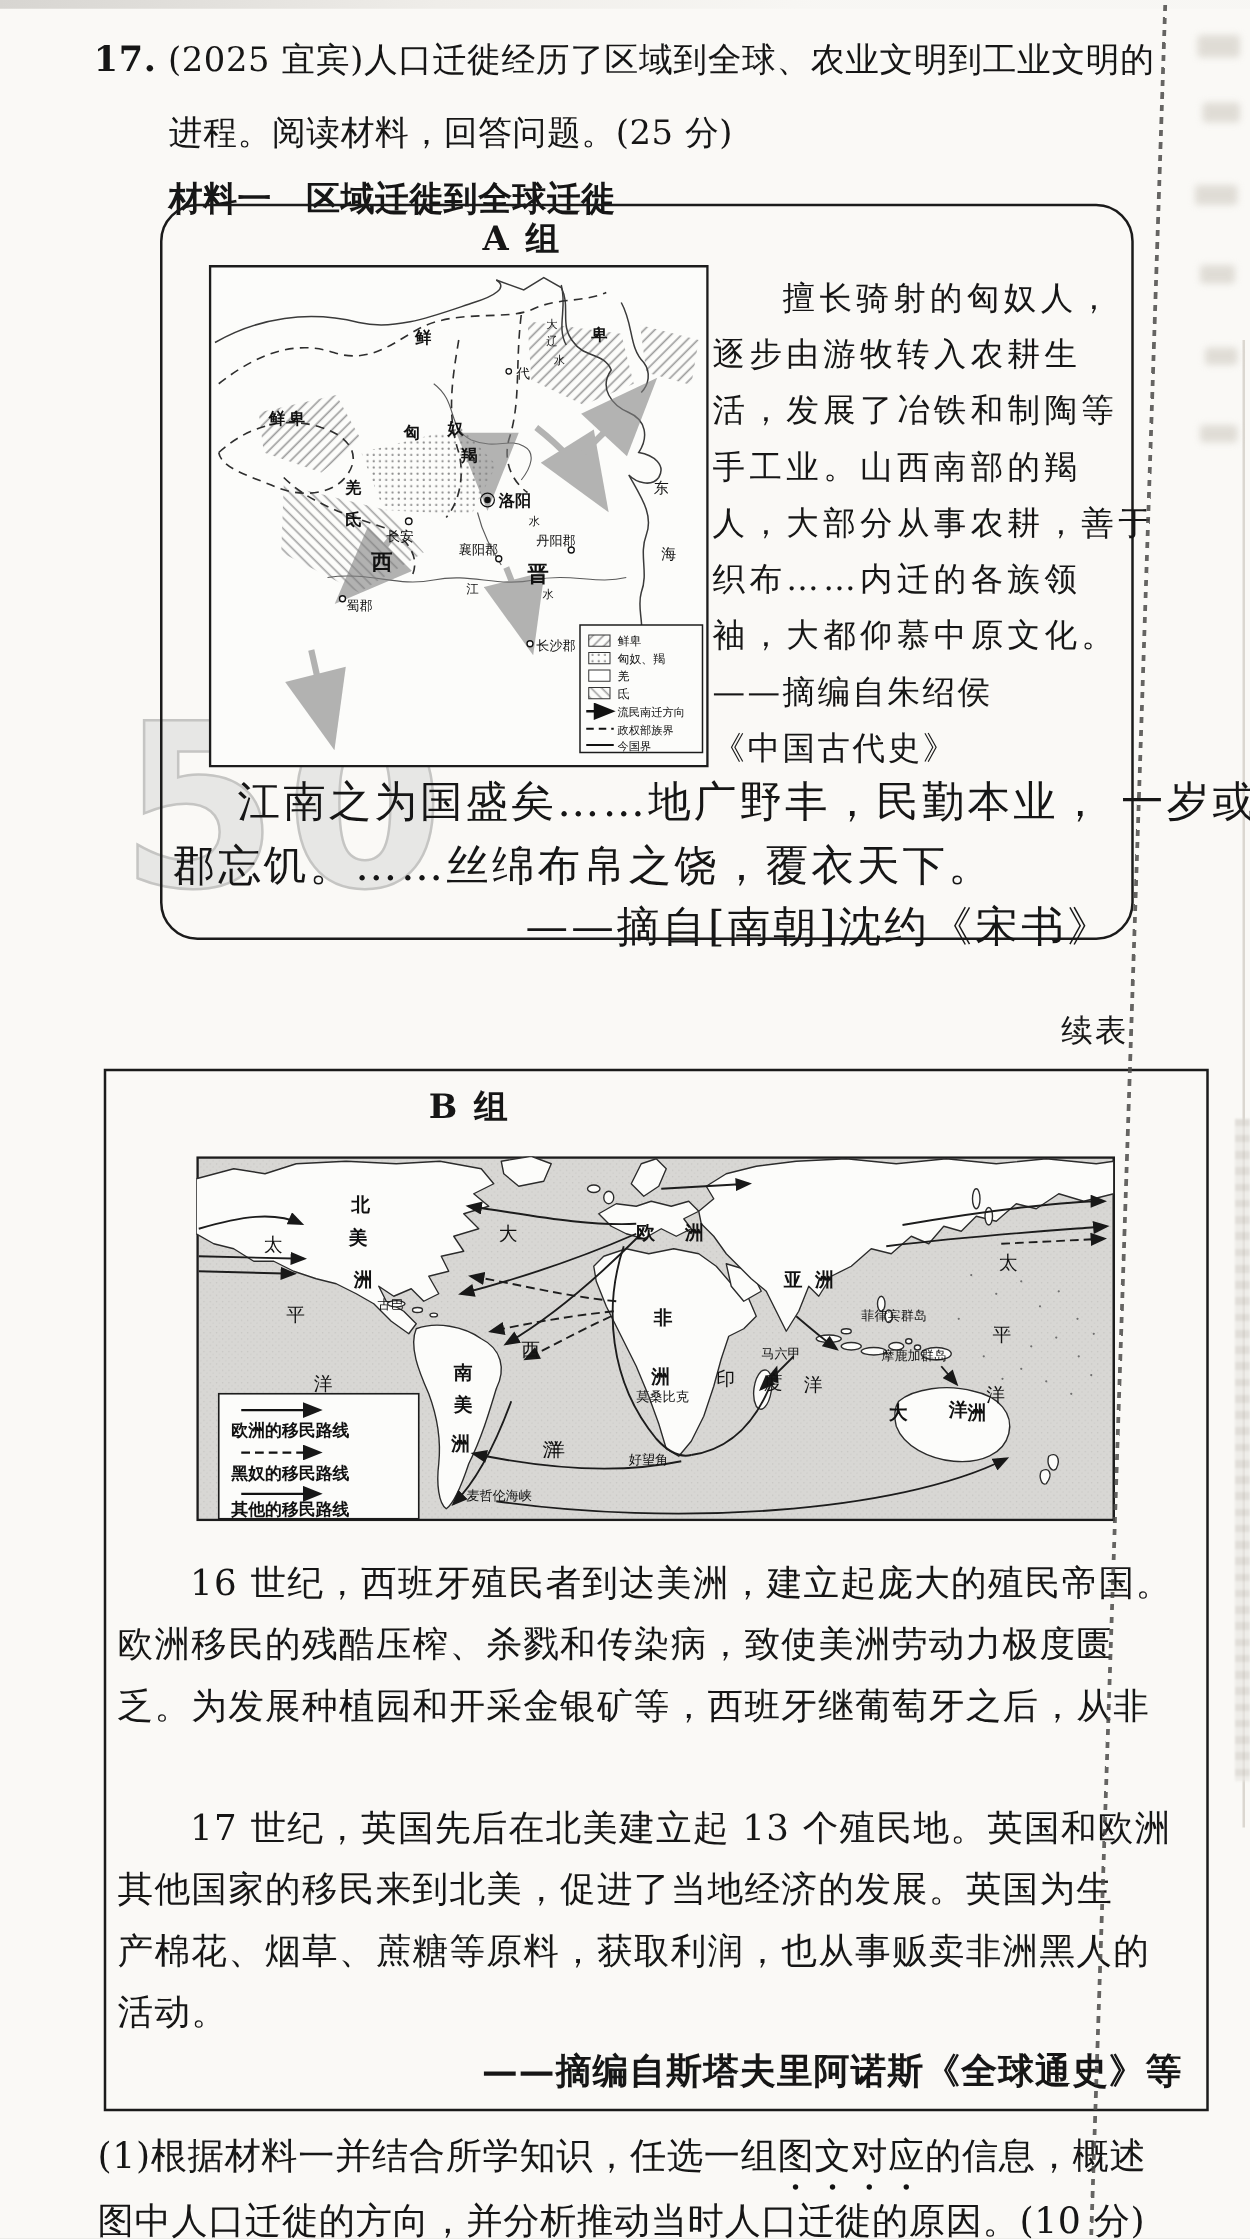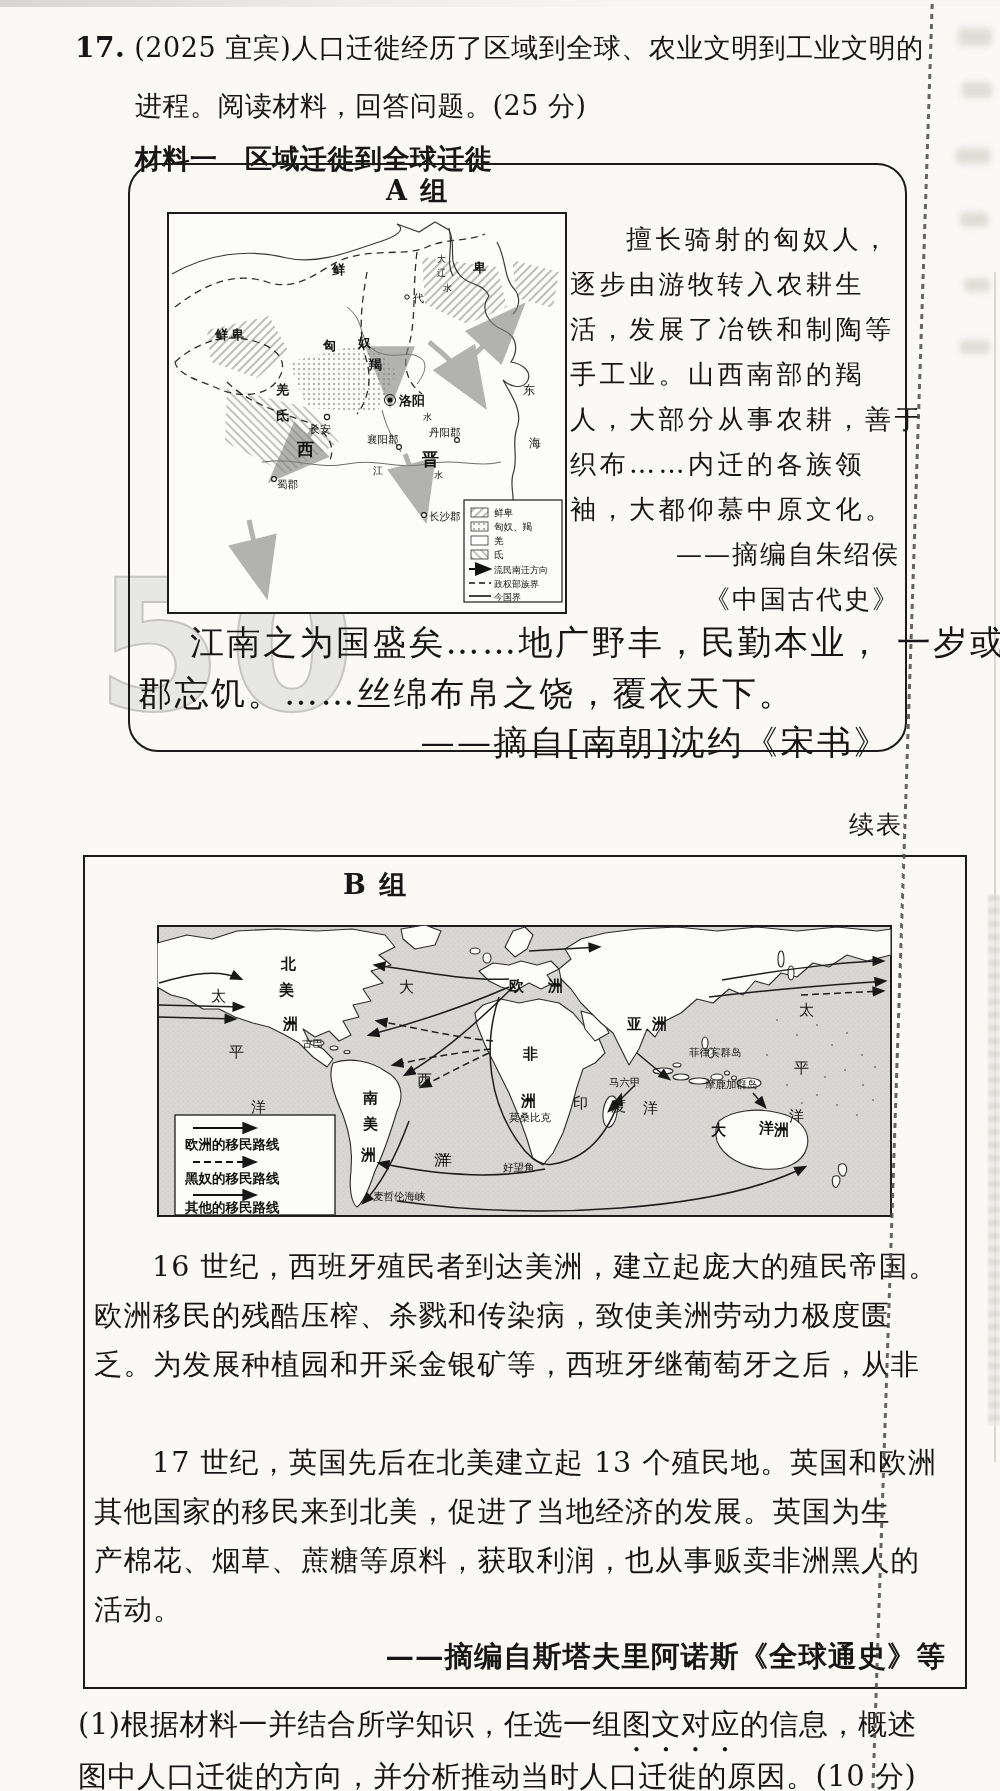--- a/index.html
+++ b/index.html
@@ -18,21 +18,21 @@
   
   .qbox { position:absolute; border:2.5px solid #1b1b1b; }
   .box-a { left:128px; top:163px; width:775px; height:585px;border-radius:30px; }
   .box-b { left:83px;  top:855px; width:880px; height:830px; }
   .box-title { position:absolute; font-size:27px; font-weight:bold; letter-spacing:2px; }
 
   
   .col-text { position:absolute; left:440px; top:52px; width:334px; }
   .tline { height:45px; line-height:45px; font-size:26px; letter-spacing:3.5px; white-space:nowrap; }
   .tindent { text-indent:56px; }
-  .tsrc { text-align:right; padding-right:4px; letter-spacing:2px; }
+  .tsrc { padding-right:4px; letter-spacing:2px; }
 
   
   .quote { position:absolute; left:8px; top:452px; width:762px; font-size:34px; }
   .q-line { height:51px; line-height:51px; letter-spacing:2.5px; white-space:nowrap; }
   .q-indent { text-indent:52px; }
   .q-src { text-align:right; padding-right:10px; height:46px; line-height:46px; }
 
   
   .continued { left:760px; top:808px; width:143px; text-align:right; font-size:25px; letter-spacing:2px; }
 

